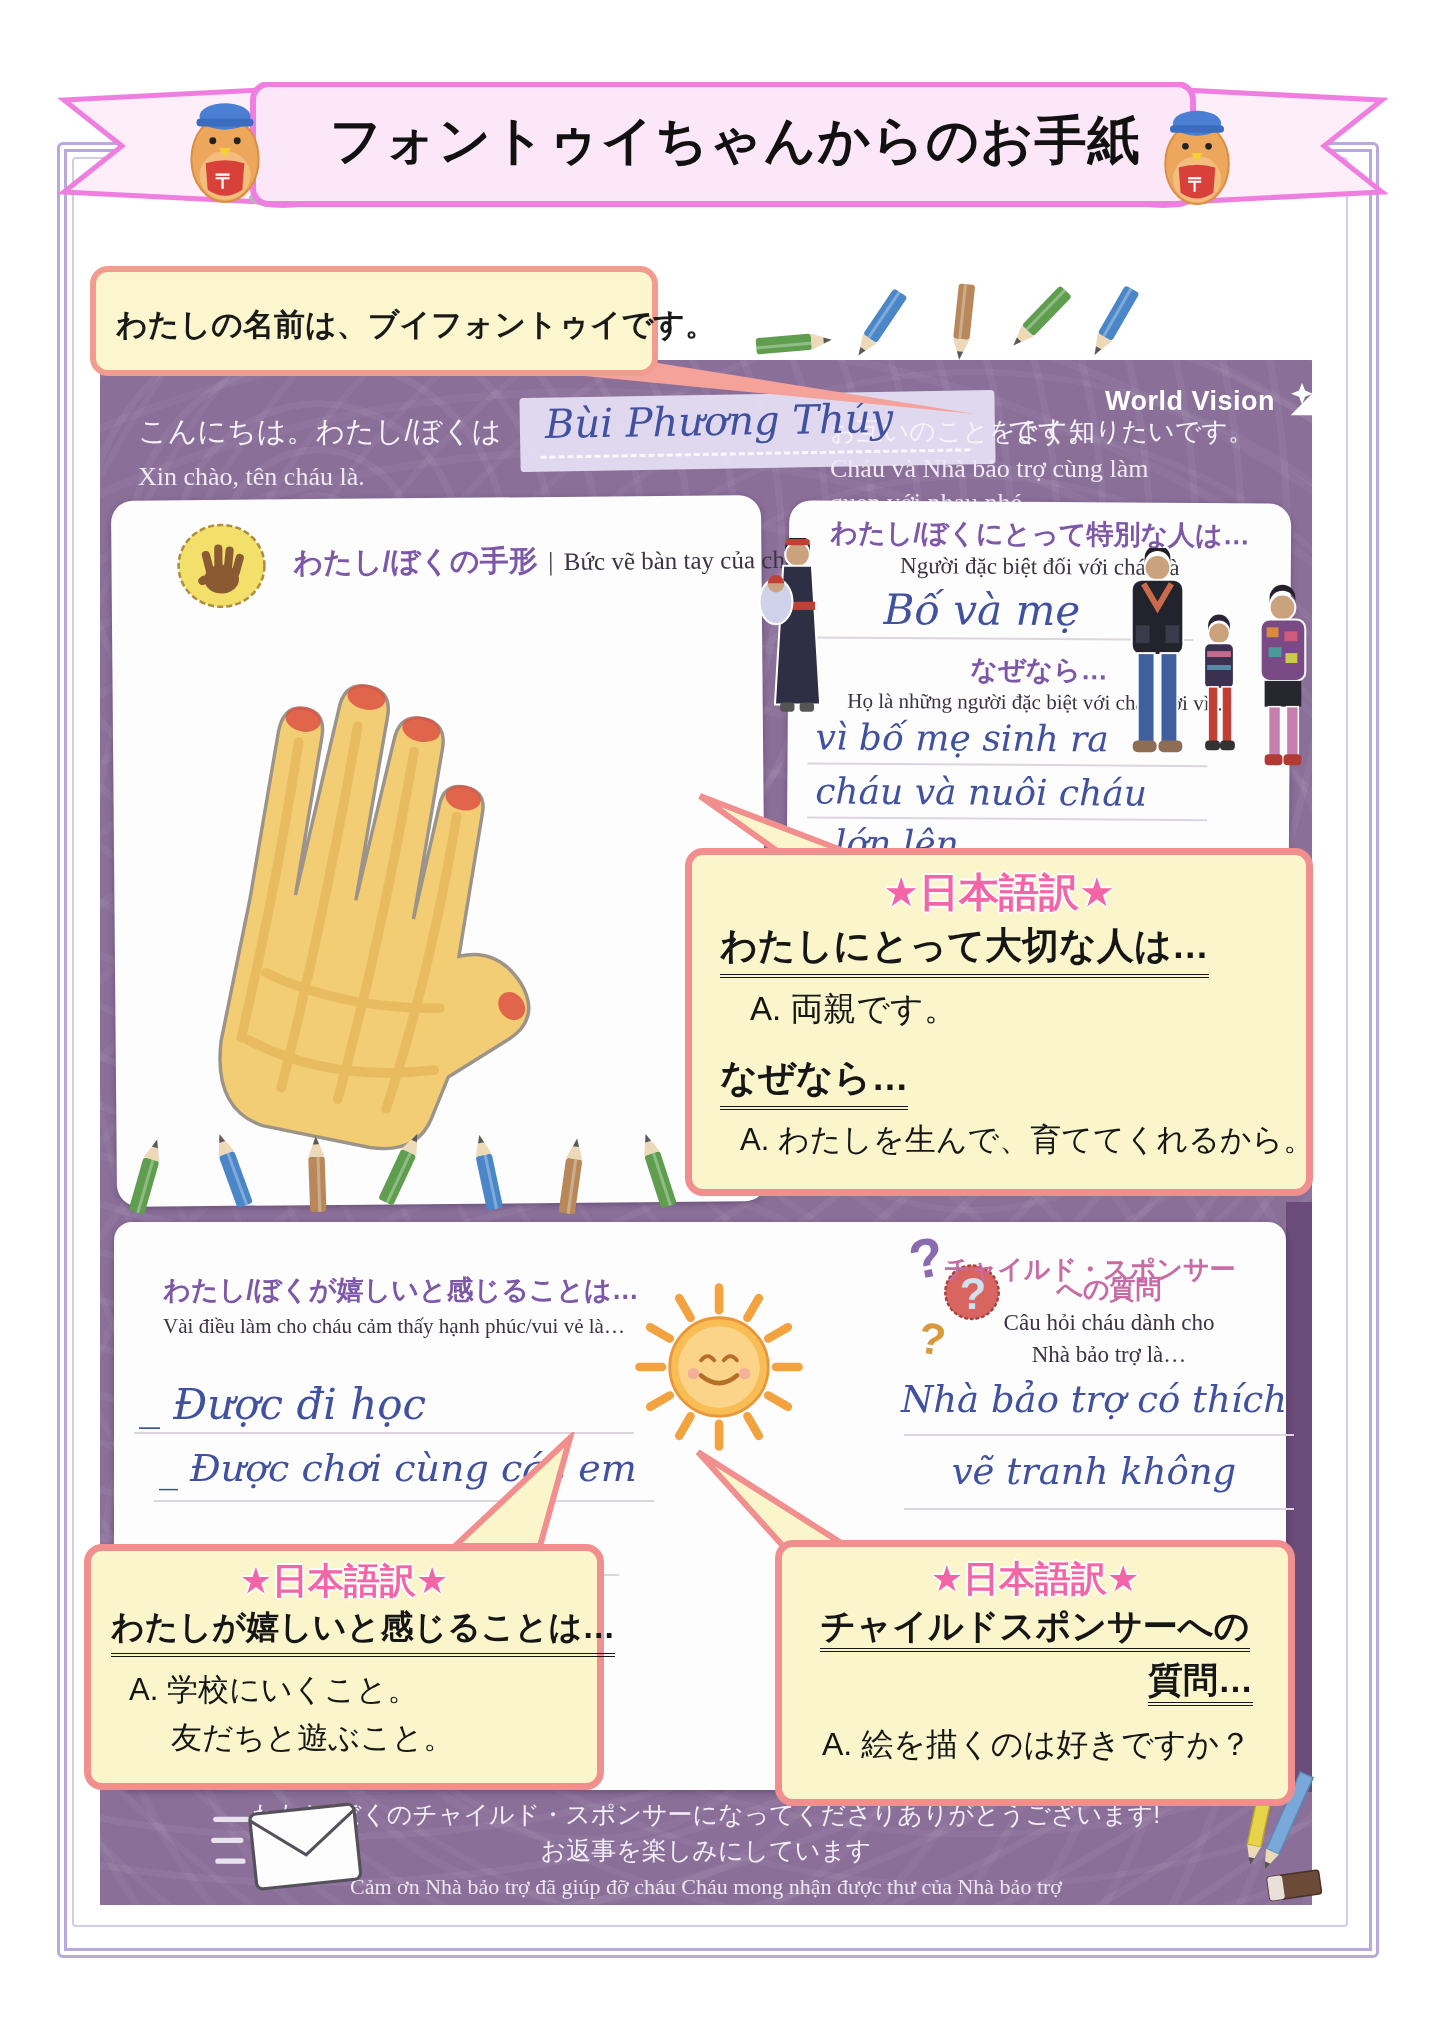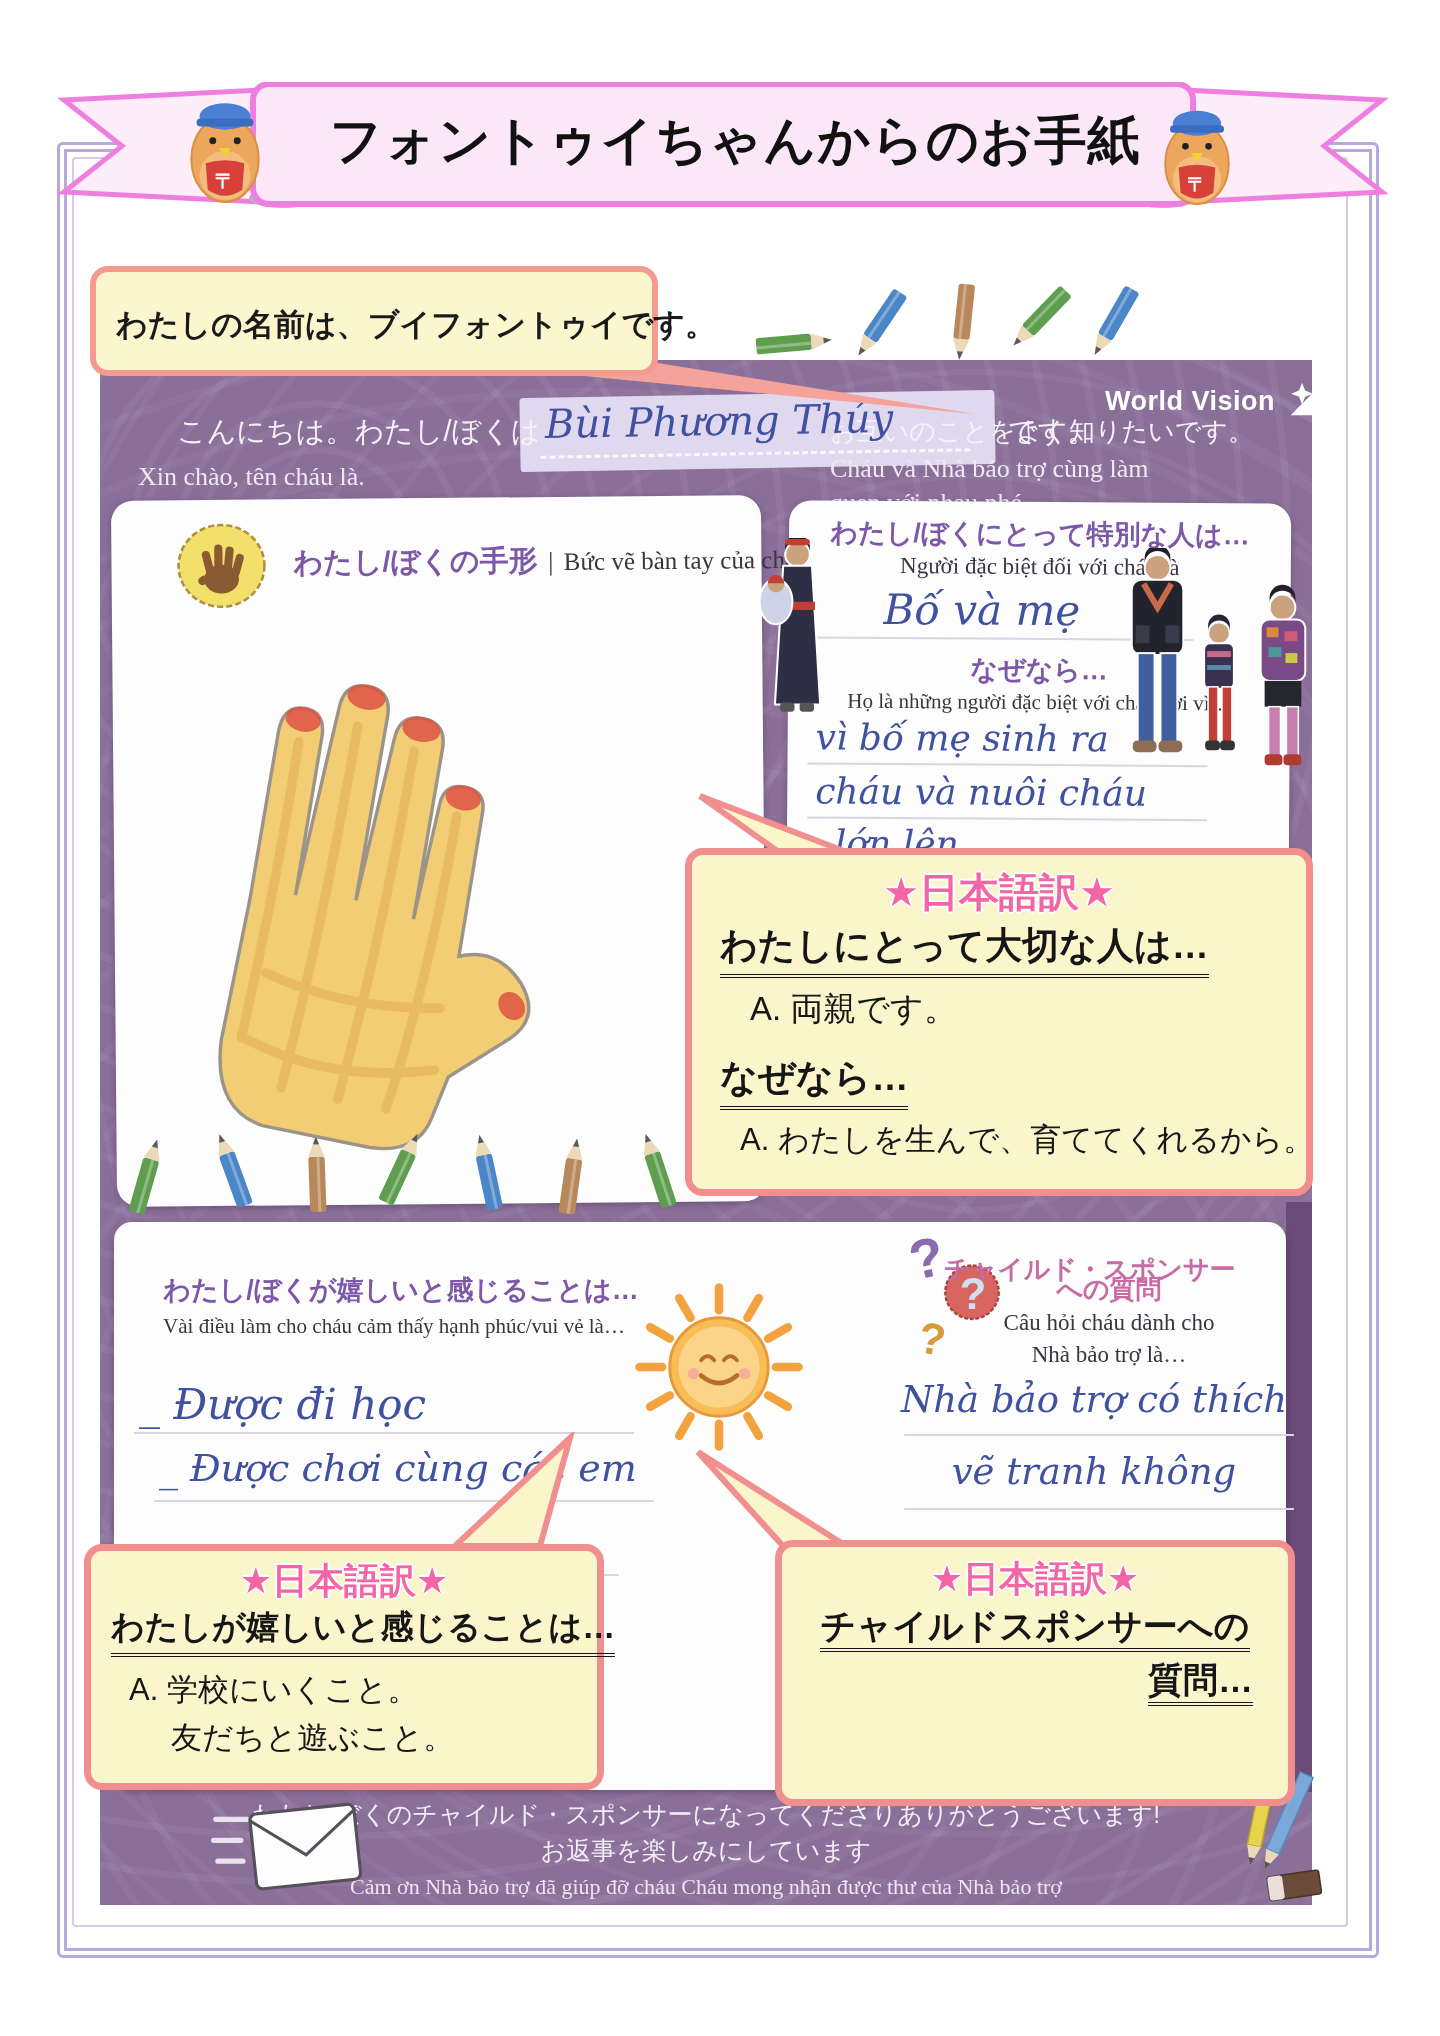--- a/index.html
+++ b/index.html
@@ -144,21 +144,21 @@
       <span class="wv">World Vision</span>
       <svg width="40" height="34" viewBox="0 0 42 34" style="vertical-align:-6px;margin-left:4px;">
         <polygon points="42,0 42,34 8,34" fill="#fff"></polygon>
         <path d="M20 0 l3.2 8.2 8.2 3.2 -8.2 3.2 -3.2 8.2 -3.2 -8.2 -8.2 -3.2 8.2 -3.2 z" fill="#fff"></path>
       </svg>
     </div>
 
     <div class="abs name-patch">
       <div class="abs hand-note-line" style="left:20px;top:58px;width:430px;"></div>
     </div>
-    <div class="abs jp-white nw" style="left:38px;top:52px;margin-left:39px;">こんにちは。わたし/ぼくは</div>
+    <div class="abs jp-white nw" style="left:38px;top:52px;">こんにちは。わたし/ぼくは</div>
     <div class="abs hw nw" style="left:445px;top:38px;font-size:40px;transform:rotate(-1deg);z-index:3;">Bùi Phương Thúy</div>
     <div class="abs jp-white nw" style="left:908px;top:52px;">です。</div>
     <div class="abs vi-white nw" style="left:38px;top:102px;">Xin chào, tên cháu là.</div>
 
     <div class="abs jp-white nw" style="left:730px;top:54px;font-size:26px;">お互いのことをよく知りたいです。</div>
     <div class="abs vi-white nw" style="left:730px;top:94px;">Cháu và Nhà bảo trợ cùng làm</div>
     <div class="abs vi-white nw" style="left:730px;top:128px;">quen với nhau nhé</div>
 
     <div class="abs card" style="left:14px;top:138px;width:650px;height:706px;transform:rotate(-0.5deg);">
       <div class="abs" style="left:64px;top:20px;width:92px;height:92px;">
@@ -425,15 +425,16 @@
       </svg>
   </div>
   <div class="abs bubble" style="left:775px;top:1540px;width:506px;height:252px;">
     <div class="abs bub-head nw" style="top:8px;font-size:36px;">★日本語訳★</div>
     <div class="abs nw" style="top:56px;width:100%;text-align:center;">
       <span class="bub-q" style="font-size:35px;">チャイルドスポンサーへの</span>
     </div>
     <div class="abs nw" style="top:110px;right:35px;">
       <span class="bub-q" style="font-size:35px;">質問…</span>
     </div>
+    <div class="abs bub-a nw" style="left:40px;top:176px;font-size:32px;">A. 絵を描くのは好きですか？</div>
   </div>
 
 </div>
 
 </body></html>

